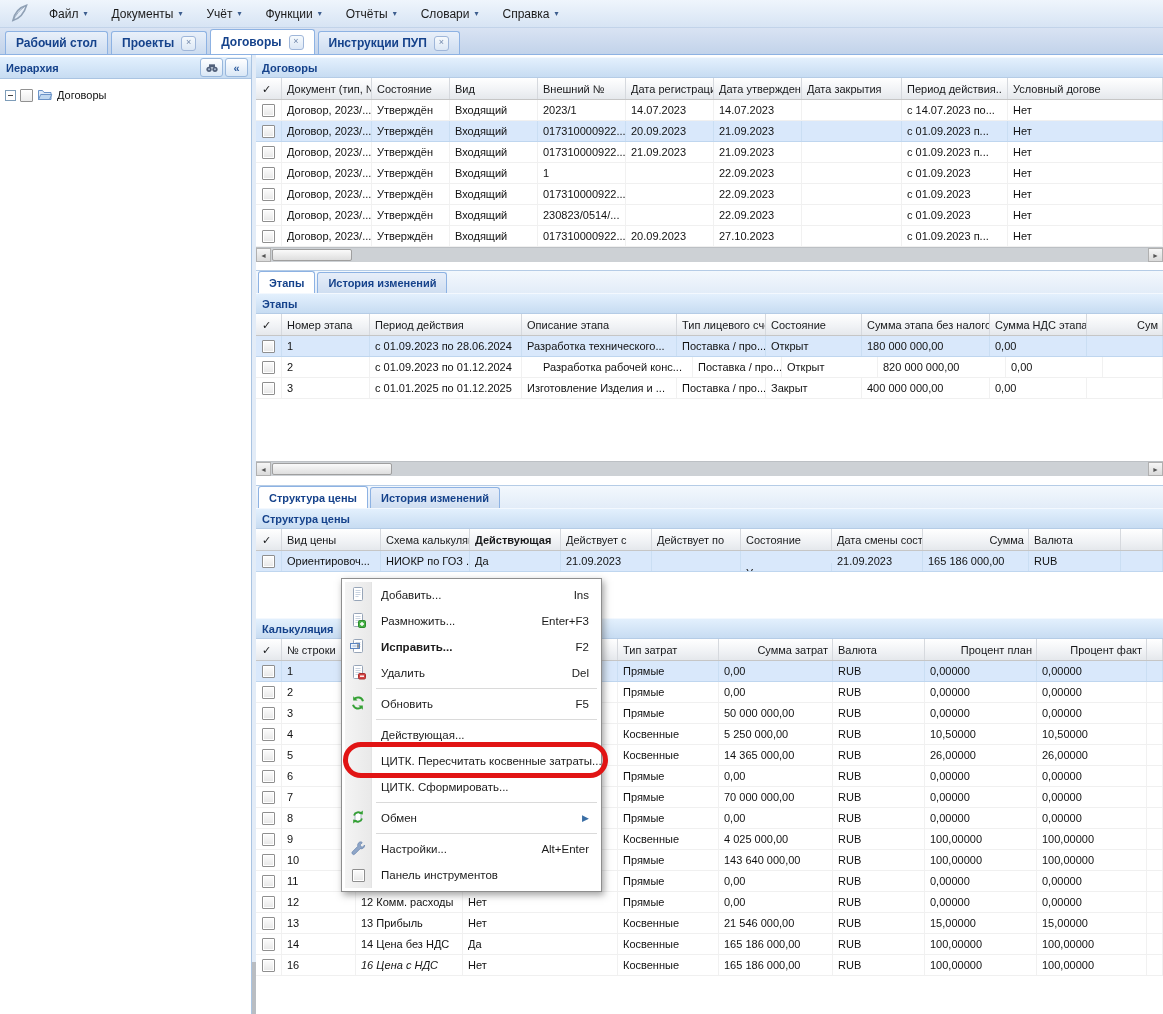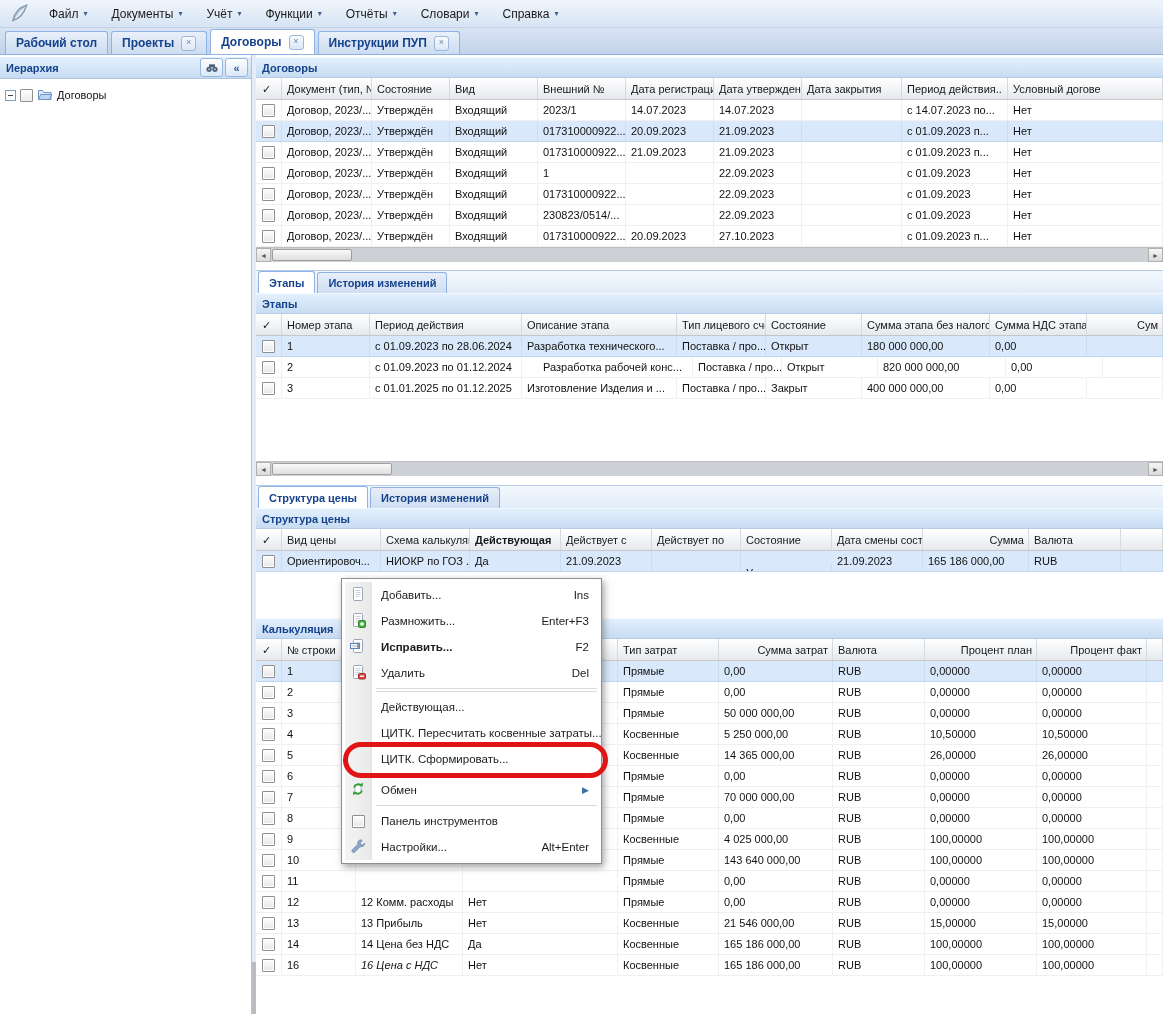--- a/index.html
+++ b/index.html
@@ -697,20 +697,32 @@
             <rect x="3.5" y="1.5" width="9" height="13" rx="1" fill="#fff" stroke="#97a5b8"></rect>
             <path d="M5.5 4.5h5M5.5 6.5h5M5.5 8.5h5M5.5 10.5h3" stroke="#c9d3e0" fill="none"></path>
             <rect x="8.5" y="9.5" width="7" height="5.5" rx="1.2" fill="#d54343" stroke="#a62e2e"></rect>
             <path d="M10 12.2h4" stroke="#fff" stroke-width="1.4"></path>
           </svg></span>
       </div>
       <span class="lbl">Удалить</span>
       <span class="sc">Del</span>
     </div>
     <div class="msep"></div>
+    <div class="mi">
+      <div class="ic">
+        <span><svg width="16" height="16" viewBox="0 0 16 16" xmlns="http://www.w3.org/2000/svg">
+            <path d="M13 6.2A5.2 5.2 0 0 0 4.2 4.1" fill="none" stroke="#35a135" stroke-width="2"></path>
+            <path d="M3.2 1.2v4.4h4.4z" fill="#35a135"></path>
+            <path d="M3 9.8A5.2 5.2 0 0 0 11.8 11.9" fill="none" stroke="#35a135" stroke-width="2"></path>
+            <path d="M12.8 14.8v-4.4H8.4z" fill="#35a135"></path>
+          </svg></span>
+      </div>
+      <span class="lbl">Обновить</span>
+      <span class="sc">F5</span>
+    </div>
     <div class="msep"></div>
     <div class="mi">
       <div class="ic"></div>
       <span class="lbl">Действующая...</span>
     </div>
     <div class="mi annotated">
       <div class="ic"></div>
       <span class="lbl">ЦИТК. Пересчитать косвенные затраты...</span>
     </div>
     <div class="mi">
@@ -727,27 +739,27 @@
             <path d="M12 9.5A4.5 4.5 0 0 1 4.4 11.4" fill="none" stroke="#35a135" stroke-width="1.8"></path>
             <path d="M3.2 14.6v-4l4 .6z" fill="#35a135"></path>
           </svg></span>
       </div>
       <span class="lbl">Обмен</span>
       <span class="sub">▶</span>
     </div>
     <div class="msep"></div>
     <div class="mi">
       <div class="ic">
-        <div class="cb"></div>
-      </div>
-      <span class="lbl">Панель инструментов</span>
-    </div>
-    <div class="mi">
-      <div class="ic">
         <span><svg width="16" height="16" viewBox="0 0 16 16" xmlns="http://www.w3.org/2000/svg">
             <path d="M11 1.8a3.4 3.4 0 0 0-3.2 4.5L2.5 11.6a1.7 1.7 0 1 0 2.4 2.4l5.3-5.3A3.4 3.4 0 0 0 14.6 5l-2.1 2.1-1.8-.5-.5-1.8 2.1-2.1A3.4 3.4 0 0 0 11 1.8z" fill="#8fa6c8" stroke="#5d7aa6" stroke-width="0.6"></path>
           </svg></span>
       </div>
       <span class="lbl">Настройки...</span>
       <span class="sc">Alt+Enter</span>
     </div>
+    <div class="mi">
+      <div class="ic">
+        <div class="cb"></div>
+      </div>
+      <span class="lbl">Панель инструментов</span>
+    </div>
   </div>
 <div id="red-oval" style="left: 343px; width: 265px; top: 742px; height: 36px;"></div>
 
 </body></html>

